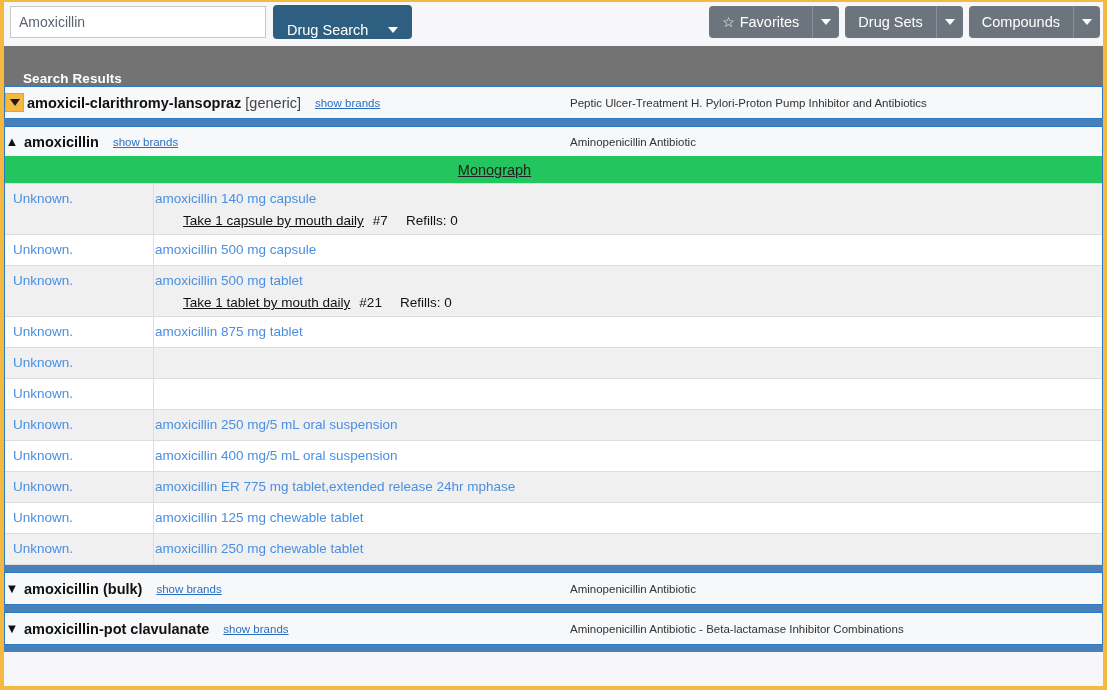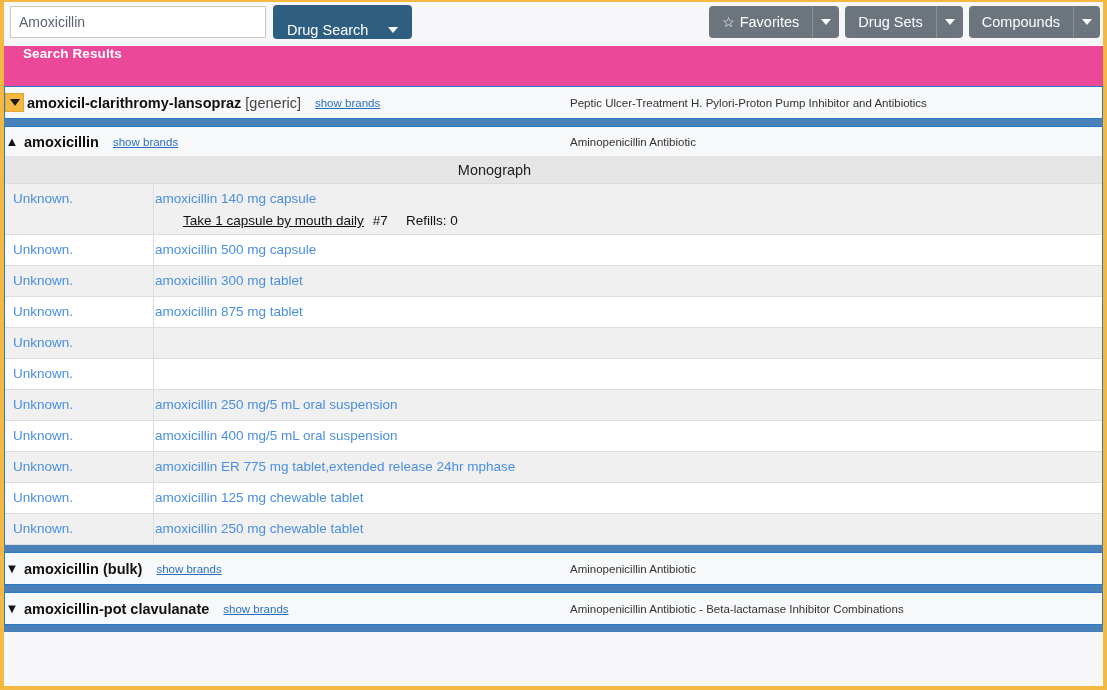--- a/index.html
+++ b/index.html
@@ -90,26 +90,26 @@
   }
   .star-icon {
     font-size: 14px;
     margin-right: 5px;
     line-height: 1;
   }
 
   
   .results-header {
     height: 40px;
-    background: #ec4899;
+    background: #737373;
     color: #ffffff;
     font-size: 13.5px;
     font-weight: bold;
     display: flex;
-    align-items: flex-start;
+    align-items: flex-end;
     padding-left: 19px;
     letter-spacing: 0.1px;
   }
 
   
   .panel {
     background: #f7f8fa;
     border-left: 1px solid #2b7ac9;
     border-right: 1px solid #2b7ac9;
   }
@@ -180,28 +180,29 @@
     position: absolute;
     left: 565px;
     color: #333333;
     font-size: 11.5px;
     font-weight: normal;
   }
 
   
   .monograph-row {
     height: 28px;
-    background: #e5e5e5;
+    background: #22c55e;
     border-bottom: 1px solid #dcdcdc;
     display: flex;
     align-items: center;
     justify-content: center;
     font-size: 14.5px;
     color: #222222;
     padding-right: 118px;
+    text-decoration: underline;
   }
 
   
   .drug-table { background: #ffffff; }
   .drug-row {
     display: flex;
     border-bottom: 1px solid #dddddd;
     min-height: 31px;
   }
   .drug-row.shaded { background: #f0f0f0; }
@@ -322,21 +323,22 @@
         </div>
         <div class="drug-row">
           <div class="col-left">Unknown.</div>
           <div class="col-right">
             <div class="drug-name">amoxicillin 500 mg capsule</div>
           </div>
         </div>
         <div class="drug-row shaded">
           <div class="col-left">Unknown.</div>
           <div class="col-right">
-            <div class="drug-name">amoxicillin 300 mg tablet</div>
+            <div class="drug-name">amoxicillin 500 mg tablet</div>
+            <div class="sig-line"><span class="sig-text">Take 1 tablet by mouth daily</span><span class="sig-qty">#21</span><span class="sig-refills">Refills: 0</span></div>
           </div>
         </div>
         <div class="drug-row">
           <div class="col-left">Unknown.</div>
           <div class="col-right">
             <div class="drug-name">amoxicillin 875 mg tablet</div>
           </div>
         </div>
         <div class="drug-row shaded">
           <div class="col-left">Unknown.</div>

